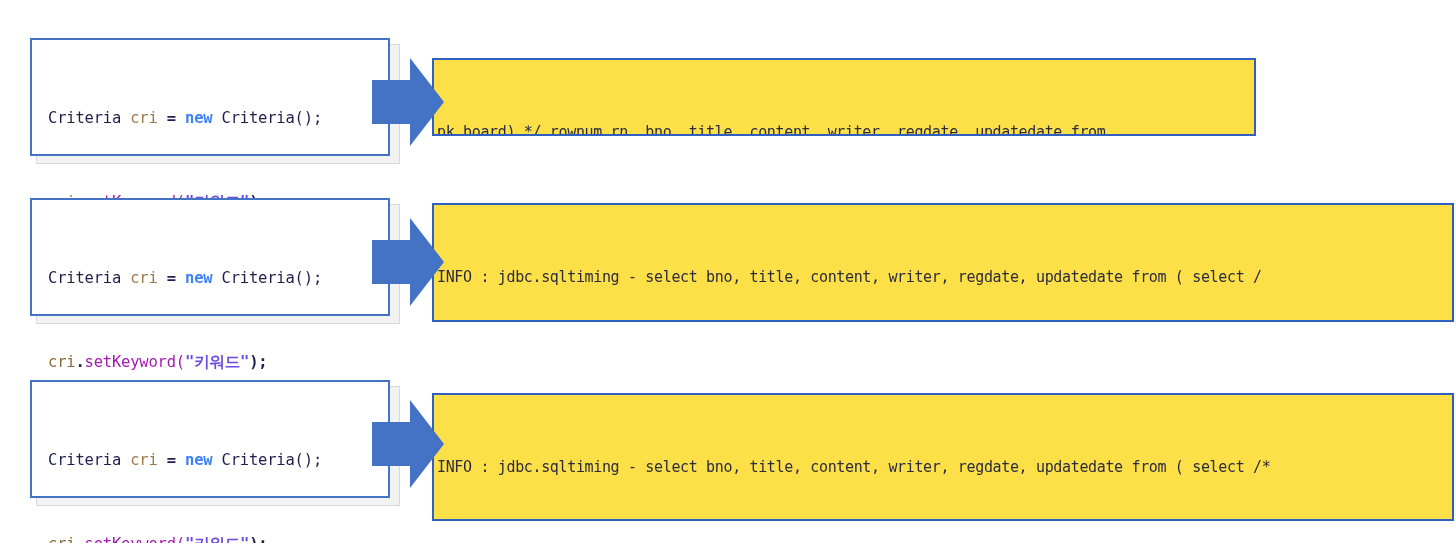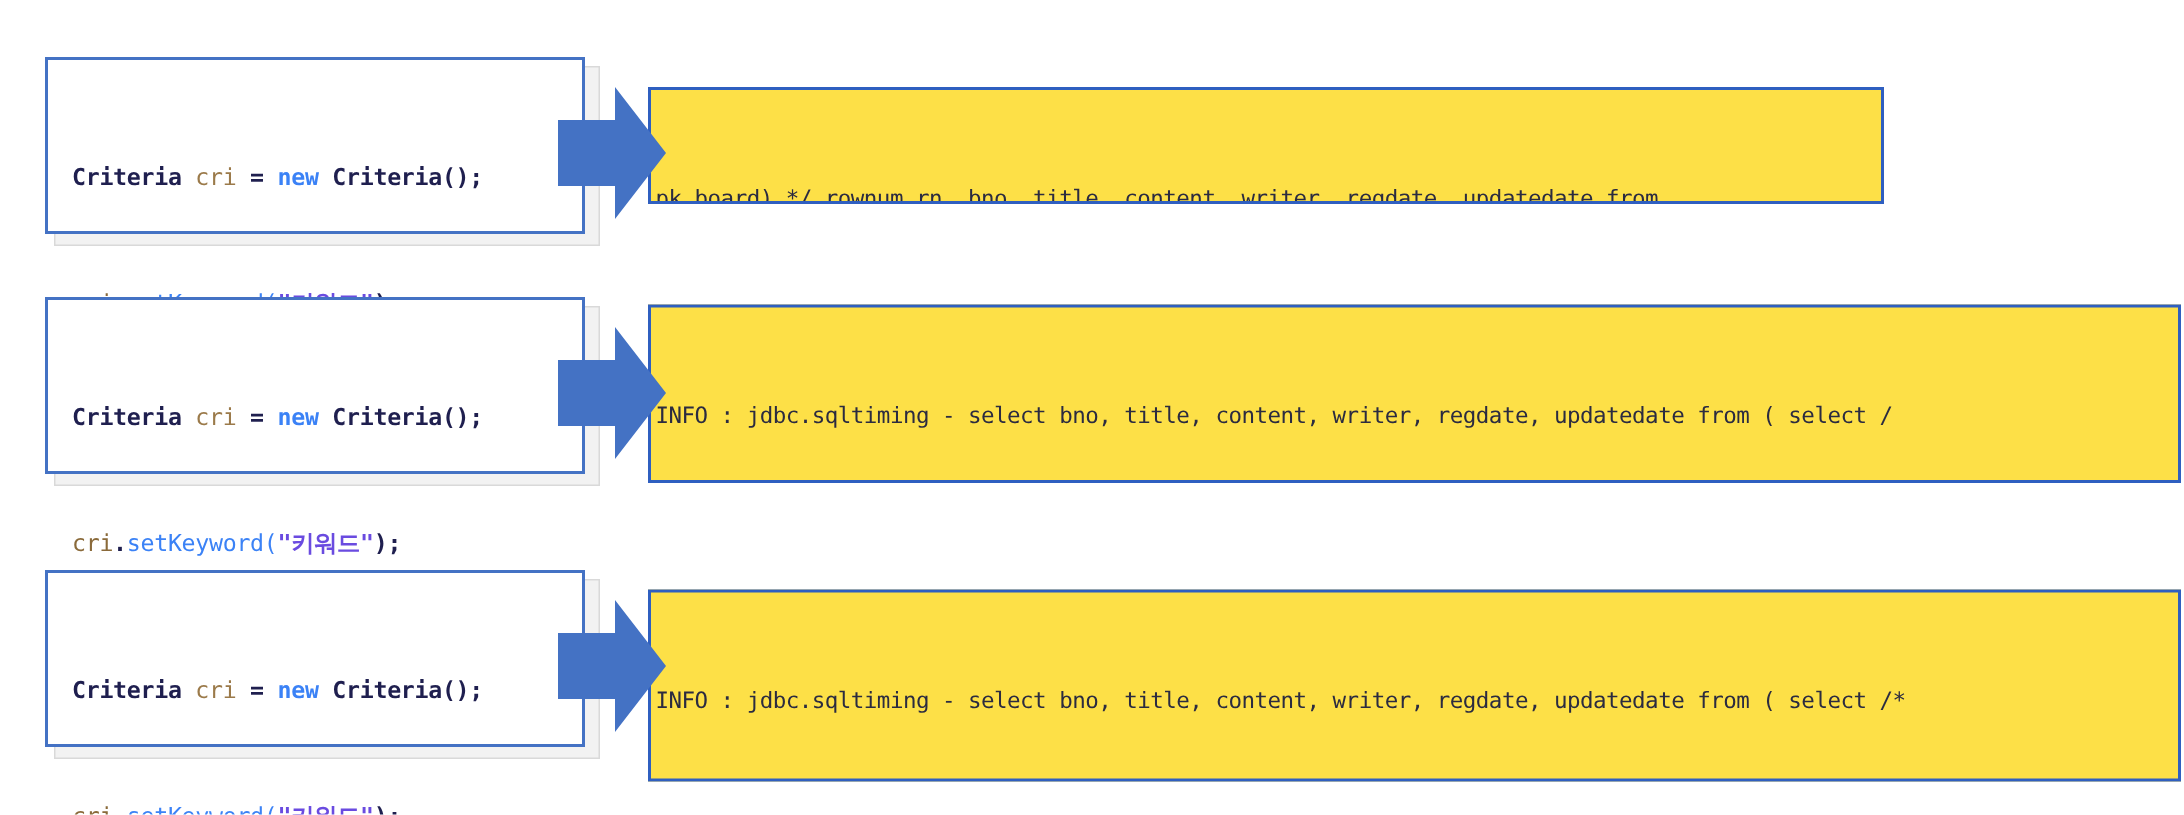--- a/index.html
+++ b/index.html
@@ -34,26 +34,26 @@
   
   .code-shadow {
     position: absolute;
     left: 36px;
     background: #f2f2f2;
     border: 1px solid #d9d9d9;
     z-index: 0;
   }
 
   
-  .t-type   { color: #1f1f4f; font-weight: bold; }
+  .t-type   { color: #1f1f4f; font-weight: normal; }
   .t-var    { color: #9b7a4a; }
   .t-op     { color: #1f1f4f; font-weight: bold; }
   .t-kw     { color: #3b82f6; font-weight: bold; }
   .t-punct  { color: #1f1f4f; font-weight: bold; }
-  .t-method { color: #3b82f6; }
+  .t-method { color: #a21caf; }
   .t-str    { color: #6a4be0; font-weight: bold; }
   .t-obj    { color: #8a6a3a; }
 
   
   .arrow {
     position: absolute;
     z-index: 3;
   }
   .arrow svg { display: block; }
 

